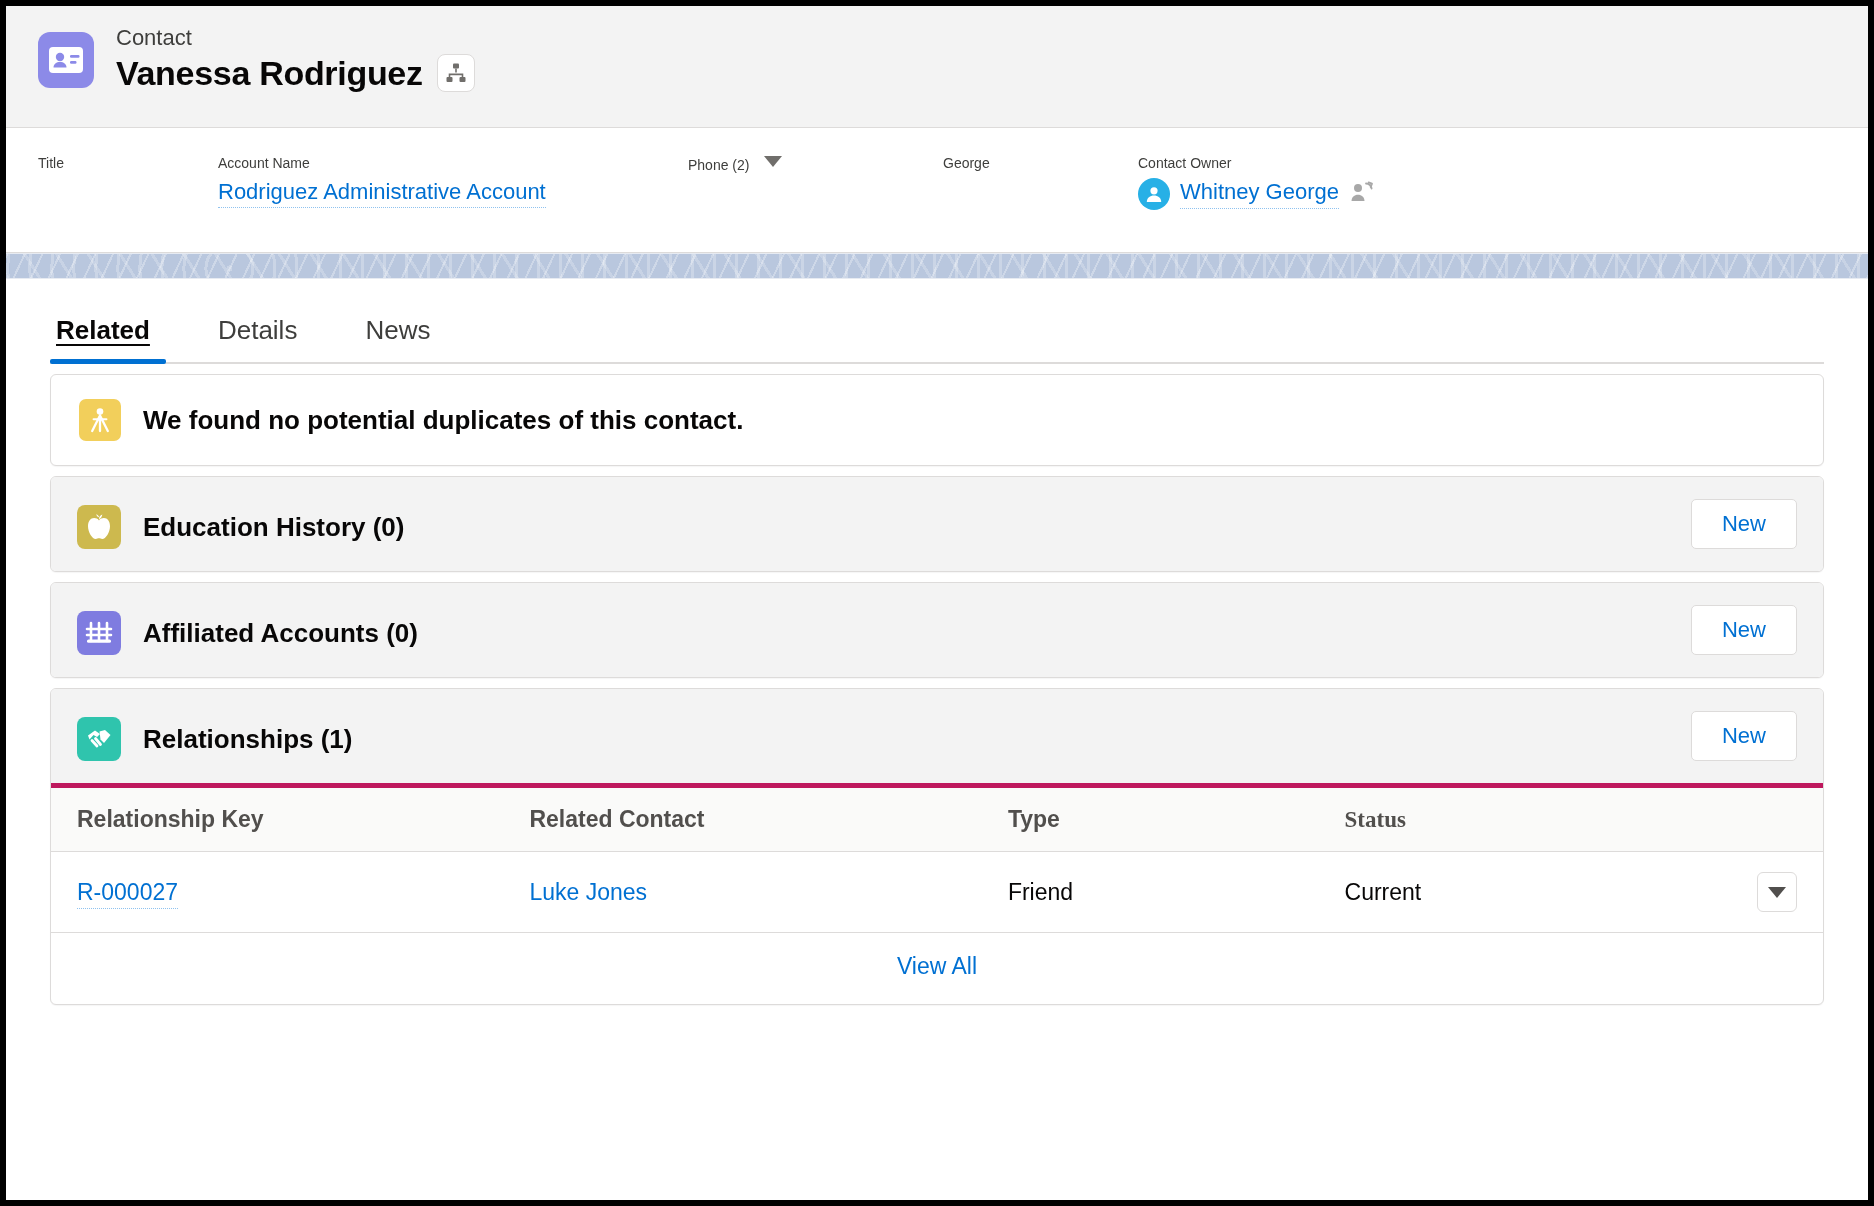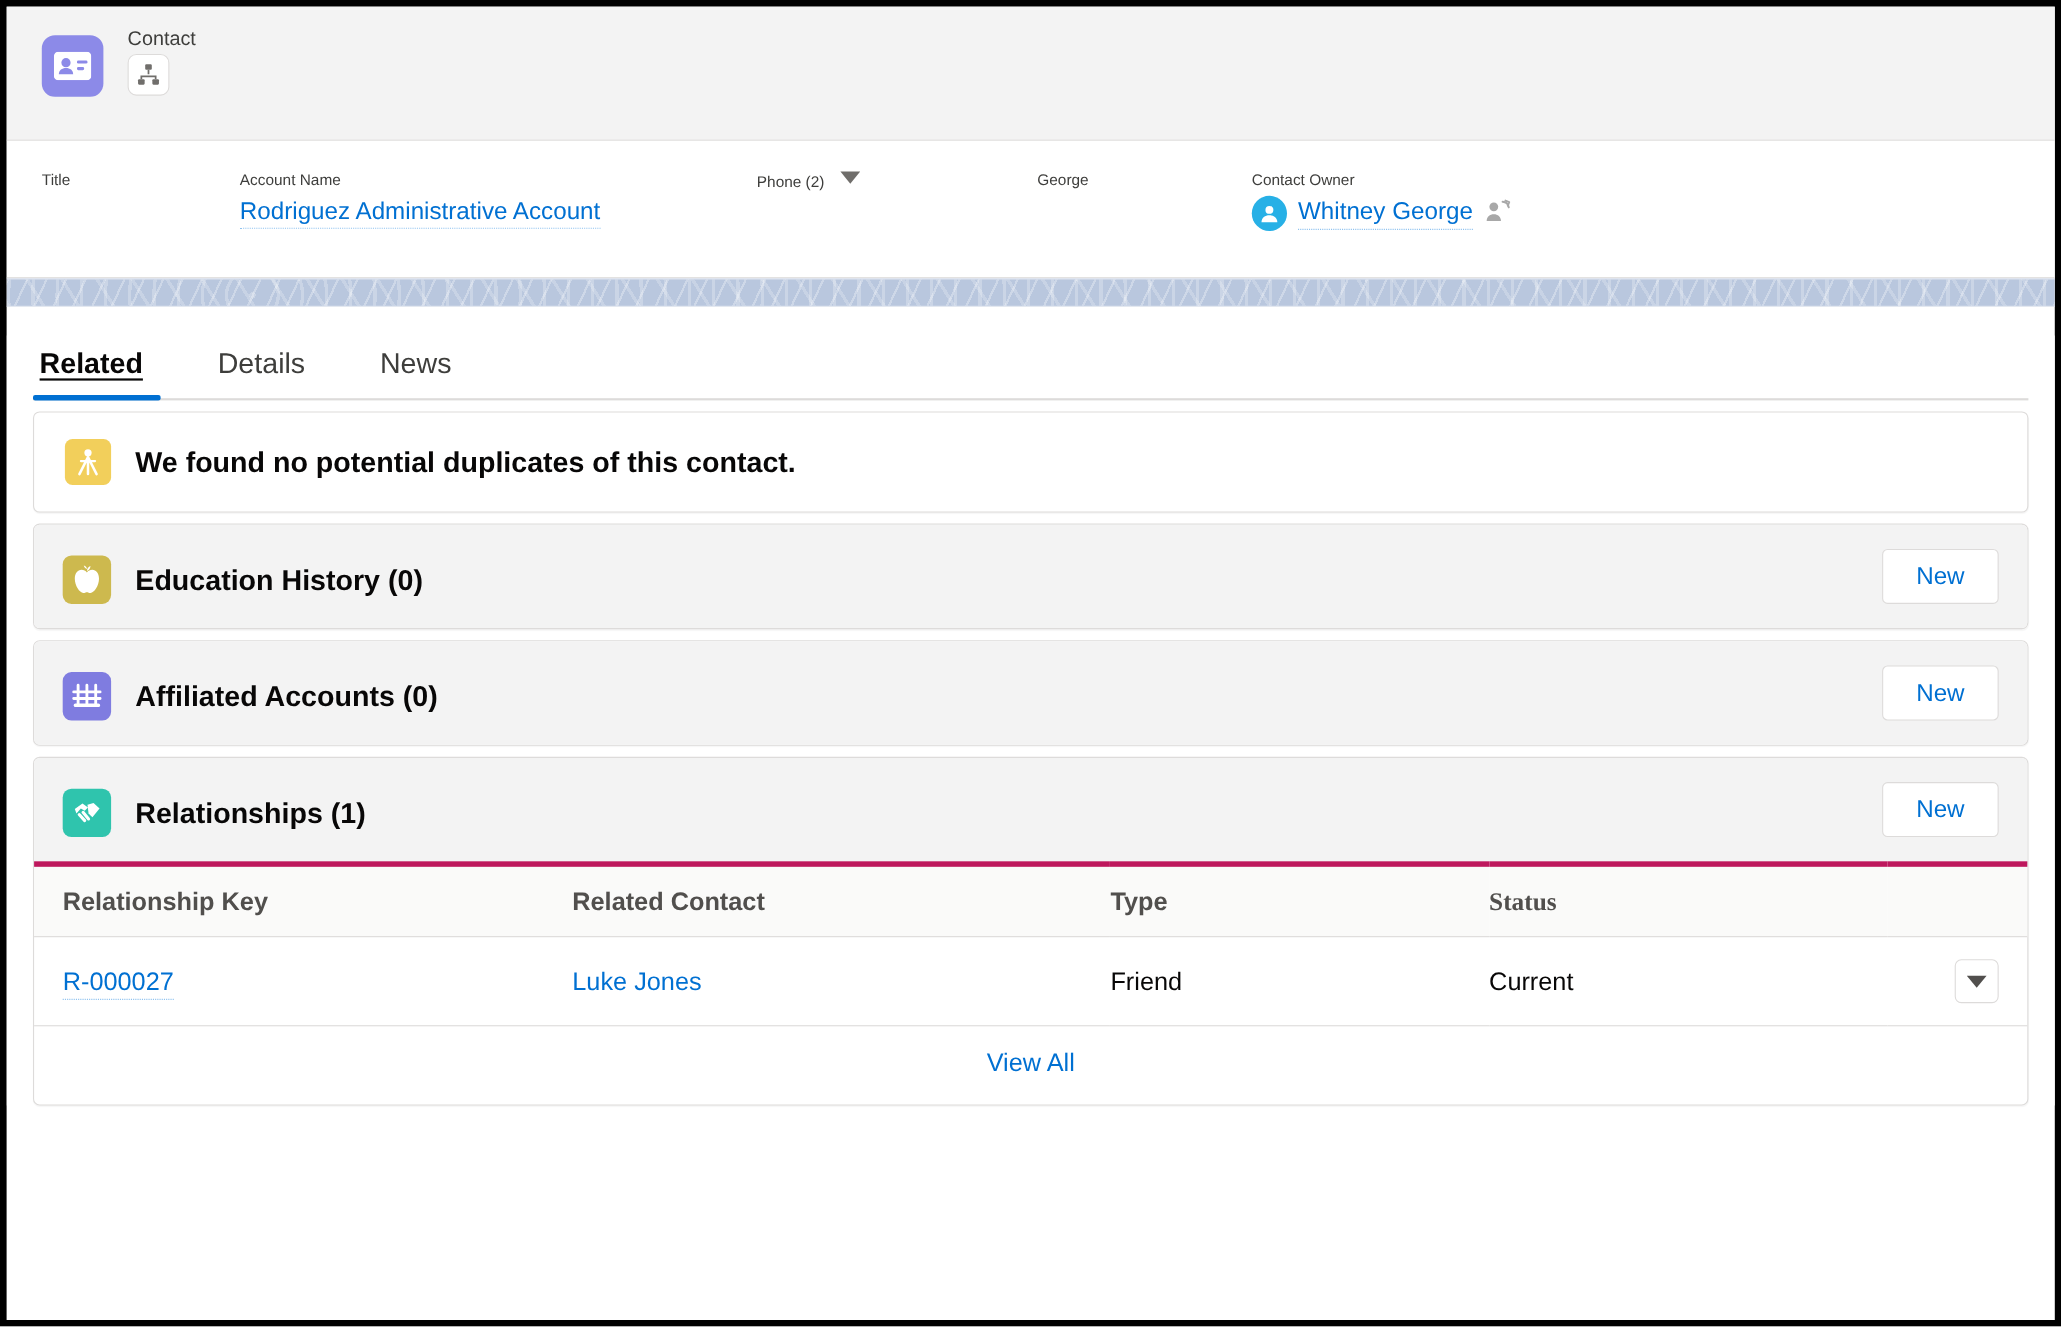--- a/index.html
+++ b/index.html
@@ -38,21 +38,21 @@
     flex: 0 0 auto;
     margin-top: 8px;
   }
   .rh-text {
     margin-left: 22px;
     display: flex;
     flex-direction: column;
     justify-content: center;
   }
   .rh-objtype {
-    font-size: 18px;
+    font-size: 22px;
     color: #3e3e3c;
     line-height: 1.25;
     font-weight: 400;
   }
   .rh-nameline {
     display: flex;
     align-items: center;
     gap: 14px;
     margin-top: 2px;
   }
@@ -130,21 +130,21 @@
     background-image:
       repeating-linear-gradient(115deg, rgba(255,255,255,0.30) 0px, rgba(255,255,255,0.30) 2px, rgba(255,255,255,0) 2px, rgba(255,255,255,0) 16px),
       repeating-linear-gradient(58deg, rgba(255,255,255,0.22) 0px, rgba(255,255,255,0.22) 3px, rgba(255,255,255,0) 3px, rgba(255,255,255,0) 27px),
       repeating-radial-gradient(circle at 12% 60%, rgba(255,255,255,0.25) 0 3px, rgba(255,255,255,0) 3px 22px);
     border-top: 1px solid #e7ebf2;
     border-bottom: 1px solid #e7ebf2;
   }
 
   
   .body-area {
-    padding: 0 24px;
+    padding: 0 44px;
     background: #ffffff;
   }
 
   
   .tabs {
     display: flex;
     gap: 0;
     border-bottom: 2px solid #dddbda;
     margin-top: 26px;
   }
@@ -302,20 +302,21 @@
         <rect x="0" y="0" width="34" height="26" rx="4" fill="#ffffff"></rect>
         <circle cx="11" cy="10" r="4.2" fill="#8c8ae8"></circle>
         <path d="M4.5 20.5c0-3.6 2.9-5.6 6.5-5.6s6.5 2 6.5 5.6z" fill="#8c8ae8"></path>
         <rect x="21" y="8" width="9.5" height="2.8" rx="1.2" fill="#8c8ae8"></rect>
         <rect x="21" y="14" width="6.5" height="2.8" rx="1.2" fill="#8c8ae8"></rect>
       </svg>
     </div>
     <div class="rh-text">
       <div class="rh-objtype">Contact</div>
       <div class="rh-nameline">
+        <div class="rh-name">Vanessa Rodriguez</div>
         <div class="hier-btn">
           <svg width="22" height="22" viewBox="0 0 22 22" aria-hidden="true">
             <rect x="8" y="1.5" width="6" height="5" rx="1" fill="#706e6b"></rect>
             <rect x="1.5" y="15" width="6" height="5" rx="1" fill="#706e6b"></rect>
             <rect x="14.5" y="15" width="6" height="5" rx="1" fill="#706e6b"></rect>
             <path d="M11 6.5v4M4.5 15v-2.6h13V15" stroke="#706e6b" stroke-width="1.6" fill="none"></path>
           </svg>
         </div>
       </div>
     </div>

